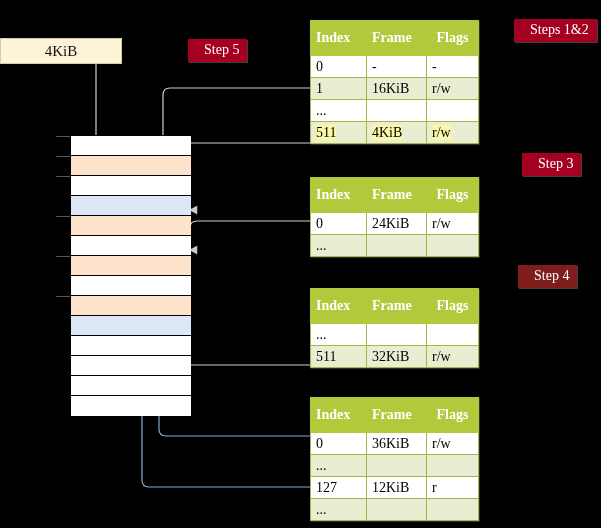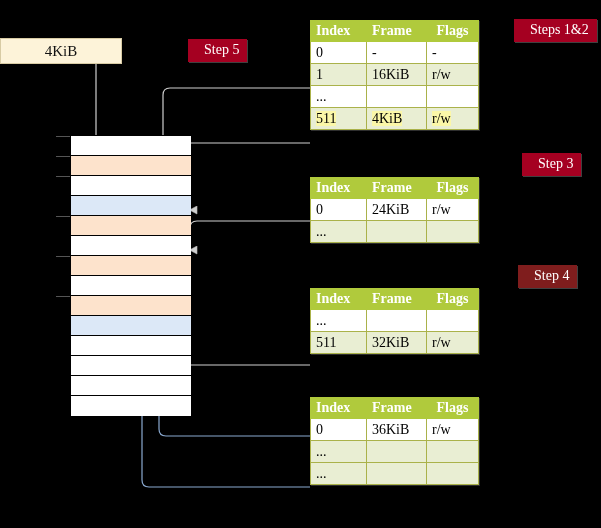--- a/index.html
+++ b/index.html
@@ -25,21 +25,21 @@
     border-bottom:1px solid #000;}
   .memrow.last{border-bottom:none;}
   .tick{position:absolute;width:14px;height:0;border-top:1px solid #555;left:-15px;}
 
   
   .ptable{position:absolute;border-collapse:collapse;background:#fff;
     border:1px solid #8a8a60;box-shadow:1px 1px 0 rgba(255,255,255,.18);}
   .ptable td,.ptable th{border:1px solid #aab24a;padding:1px 5px;
     font-size:14px;text-align:left;height:22px;box-sizing:border-box;
     font-family:"Liberation Serif",serif;}
-  .ptable th{background:#b0ca3c;color:#fff;font-weight:bold;height:21px;
+  .ptable th{background:#b0ca3c;color:#fff;font-weight:bold;height:35px;
     font-size:14px;border-color:#b0ca3c;}
   .ptable td.c0{width:56px;}
   .ptable td.c1{width:60px;}
   .ptable td.c2{width:52px;}
   .ptable th.c0{width:56px;}
   .ptable th.c1{width:60px;}
   .ptable th.c2{width:52px;text-align:center;}
   .ptable tr.alt td{background:#e9eed3;}
   .ptable tr.plain td{background:#fff;}
 
@@ -211,20 +211,25 @@
           <tr class="plain">
             <td class="c0">0</td>
             <td class="c1">36KiB</td>
             <td class="c2">r/w</td>
           </tr>
           <tr class="alt">
             <td class="c0">...</td>
             <td class="c1"></td>
             <td class="c2"></td>
           </tr>
+          <tr class="plain">
+            <td class="c0">127</td>
+            <td class="c1">12KiB</td>
+            <td class="c2">r</td>
+          </tr>
           <tr class="alt">
             <td class="c0">...</td>
             <td class="c1"></td>
             <td class="c2"></td>
           </tr>
         </tbody>
       </table>
     </div>
 
 </div>

